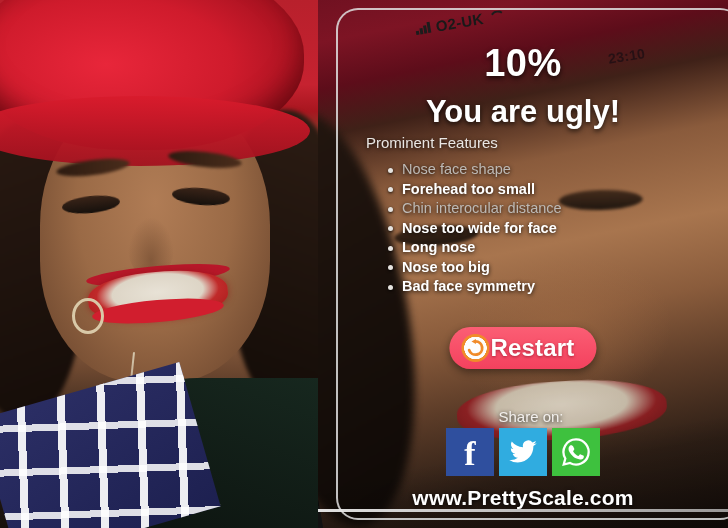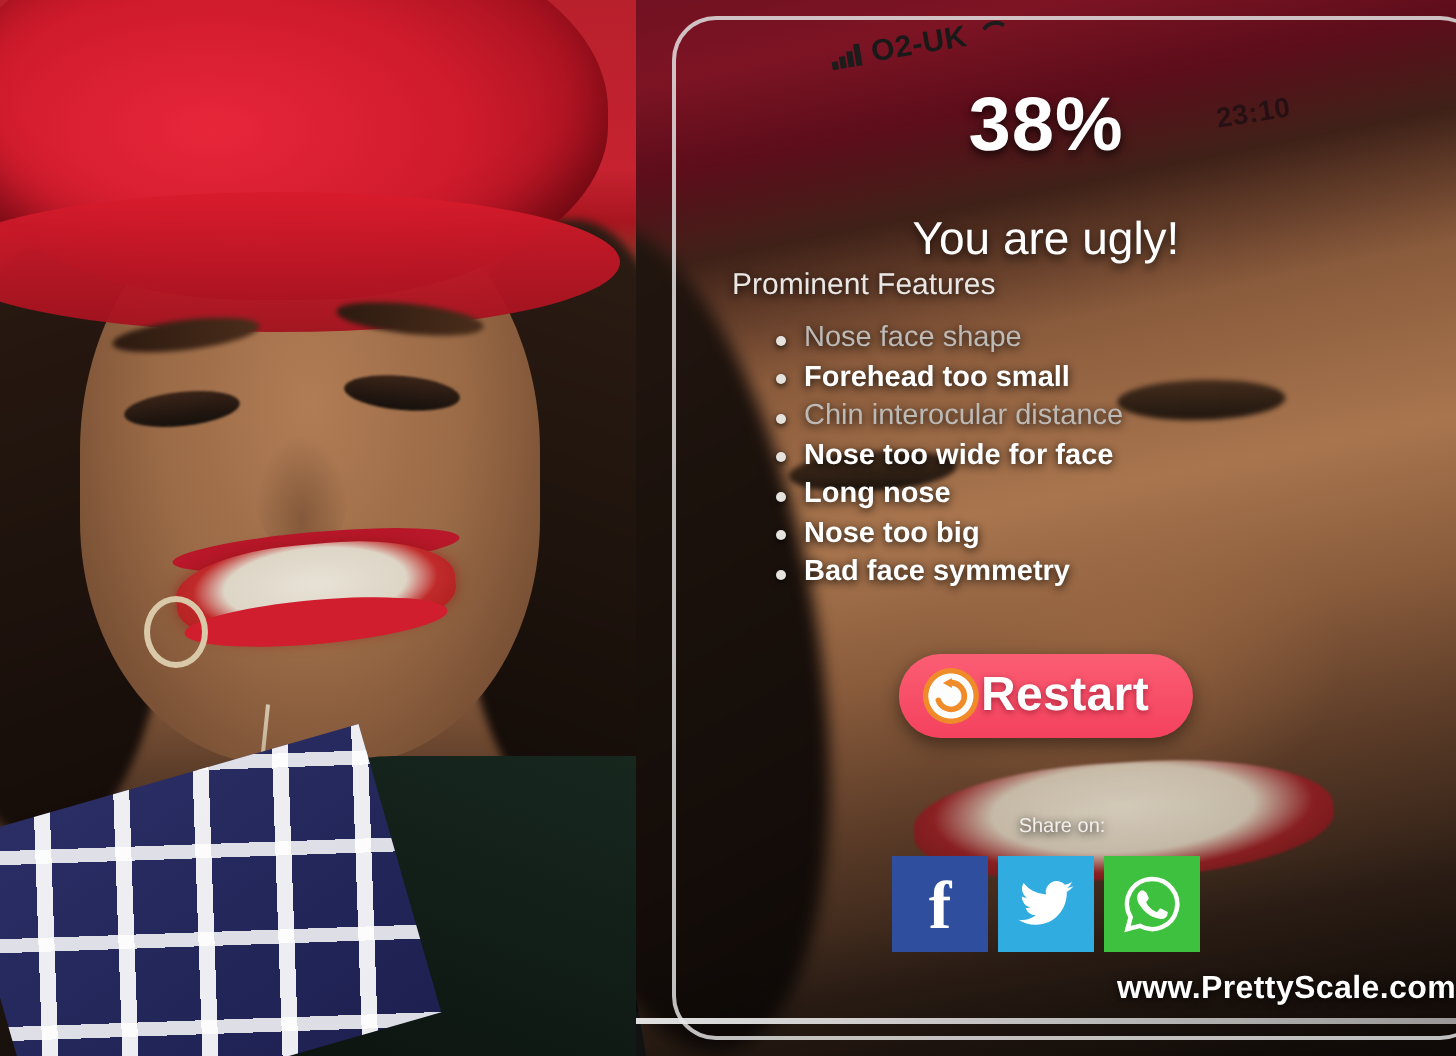--- a/index.html
+++ b/index.html
@@ -111,22 +111,22 @@
   .wifi::before{content:"";position:absolute;left:0;top:0;width:12px;height:12px;
     border:2px solid #1c1c1c;border-radius:50%;clip-path:polygon(0 0,100% 0,50% 55%);}
   .clock{position:absolute;left:290px;top:48px;transform:rotate(-9deg);
     color:#241014;font-size:14px;font-weight:700;letter-spacing:.3px;opacity:.92;}
 
   
   .content{position:absolute;left:0;top:0;width:410px;height:528px;}
   .score{position:absolute;top:42px;left:0;right:0;text-align:center;
     color:#fff;font-size:38px;font-weight:700;letter-spacing:.5px;
     text-shadow:0 2px 5px rgba(0,0,0,.75);}
-  .verdict{position:absolute;top:106px;left:0;right:0;text-align:center;
-    color:#fff;font-size:23px;font-weight:400;
+  .verdict{position:absolute;top:94px;left:0;right:0;text-align:center;
+    color:#fff;font-size:31px;font-weight:700;
     text-shadow:0 2px 5px rgba(0,0,0,.75);}
   .feat-title{position:absolute;left:48px;top:134px;color:#e9e6e3;font-size:15px;
     font-weight:400;text-shadow:0 1px 4px rgba(0,0,0,.85);}
   .feat-list{position:absolute;left:62px;top:160px;margin:0;padding:0 0 0 22px;
     list-style:none;}
   .feat-list li{position:relative;font-size:14.5px;line-height:19.5px;
     color:#bdb9b5;text-shadow:0 1px 4px rgba(0,0,0,.9);white-space:nowrap;}
   .feat-list li::before{content:"";position:absolute;left:-14px;top:7.5px;
     width:5px;height:5px;border-radius:50%;background:#e6e3df;
     box-shadow:0 1px 3px rgba(0,0,0,.8);}
@@ -138,34 +138,34 @@
     border-radius:24px;padding:7px 22px 7px 12px;border:none;cursor:pointer;
     box-shadow:0 3px 9px rgba(0,0,0,.45);}
   .restart-label{color:#fff;font-size:24px;font-weight:700;letter-spacing:.2px;
     text-shadow:0 1px 3px rgba(140,20,40,.7);}
   .refresh-ic{width:28px;height:28px;border-radius:50%;
     background:radial-gradient(circle,#fdfdfd 0 56%,#f08b2a 58% 100%);
     display:flex;align-items:center;justify-content:center;flex:0 0 auto;}
   .refresh-ic svg{display:block;}
 
   .share-on{position:absolute;left:16px;right:0;top:408px;text-align:center;
-    color:#f2efec;font-size:10px;text-shadow:0 1px 4px rgba(0,0,0,.9);}
+    color:#f2efec;font-size:15px;text-shadow:0 1px 4px rgba(0,0,0,.9);}
   .social{position:absolute;left:0;right:0;top:428px;display:flex;
     justify-content:center;gap:5px;}
   .soc{width:48px;height:48px;display:flex;align-items:center;justify-content:center;
     cursor:pointer;}
   .soc.fb{background:#2f4f9e;}
   .soc.tw{background:#30ace0;}
   .soc.wa{background:#3ec13e;}
   .fb-f{color:#fff;font-size:34px;font-weight:700;line-height:1;
     font-family:"Liberation Serif",serif;margin-top:4px;}
   .soc svg{display:block;}
 
-  .site{position:absolute;left:0;right:0;top:486px;text-align:right;
-    color:#fff;font-size:16px;font-weight:700;letter-spacing:.2px;
+  .site{position:absolute;left:0;right:0;top:486px;text-align:center;
+    color:#fff;font-size:21px;font-weight:700;letter-spacing:.2px;
     text-shadow:0 1px 4px rgba(0,0,0,.9);}
 </style>
 </head>
 <body>
 
 <div class="stage">
 
   <div class="left-panel">
     <div class="photo-bg"></div>
     <div class="hair-l"></div>
@@ -208,21 +208,21 @@
       </span>
       <span class="carrier">O2-UK</span>
       <span class="wifi"></span>
     </div>
     <div class="clock">23:10</div>
 
     <div class="bezel"></div>
 
     <div class="content">
 
-      <div class="score">38%</div>
+      <div class="score">10%</div>
 
       <div class="verdict">You are ugly!</div>
 
       <div class="feat-title">Prominent Features</div>
 
       <ul class="feat-list">
           <li>Nose face shape</li>
           <li class="bad">Forehead too small</li>
           <li>Chin interocular distance</li>
           <li class="bad">Nose too wide for face</li>

